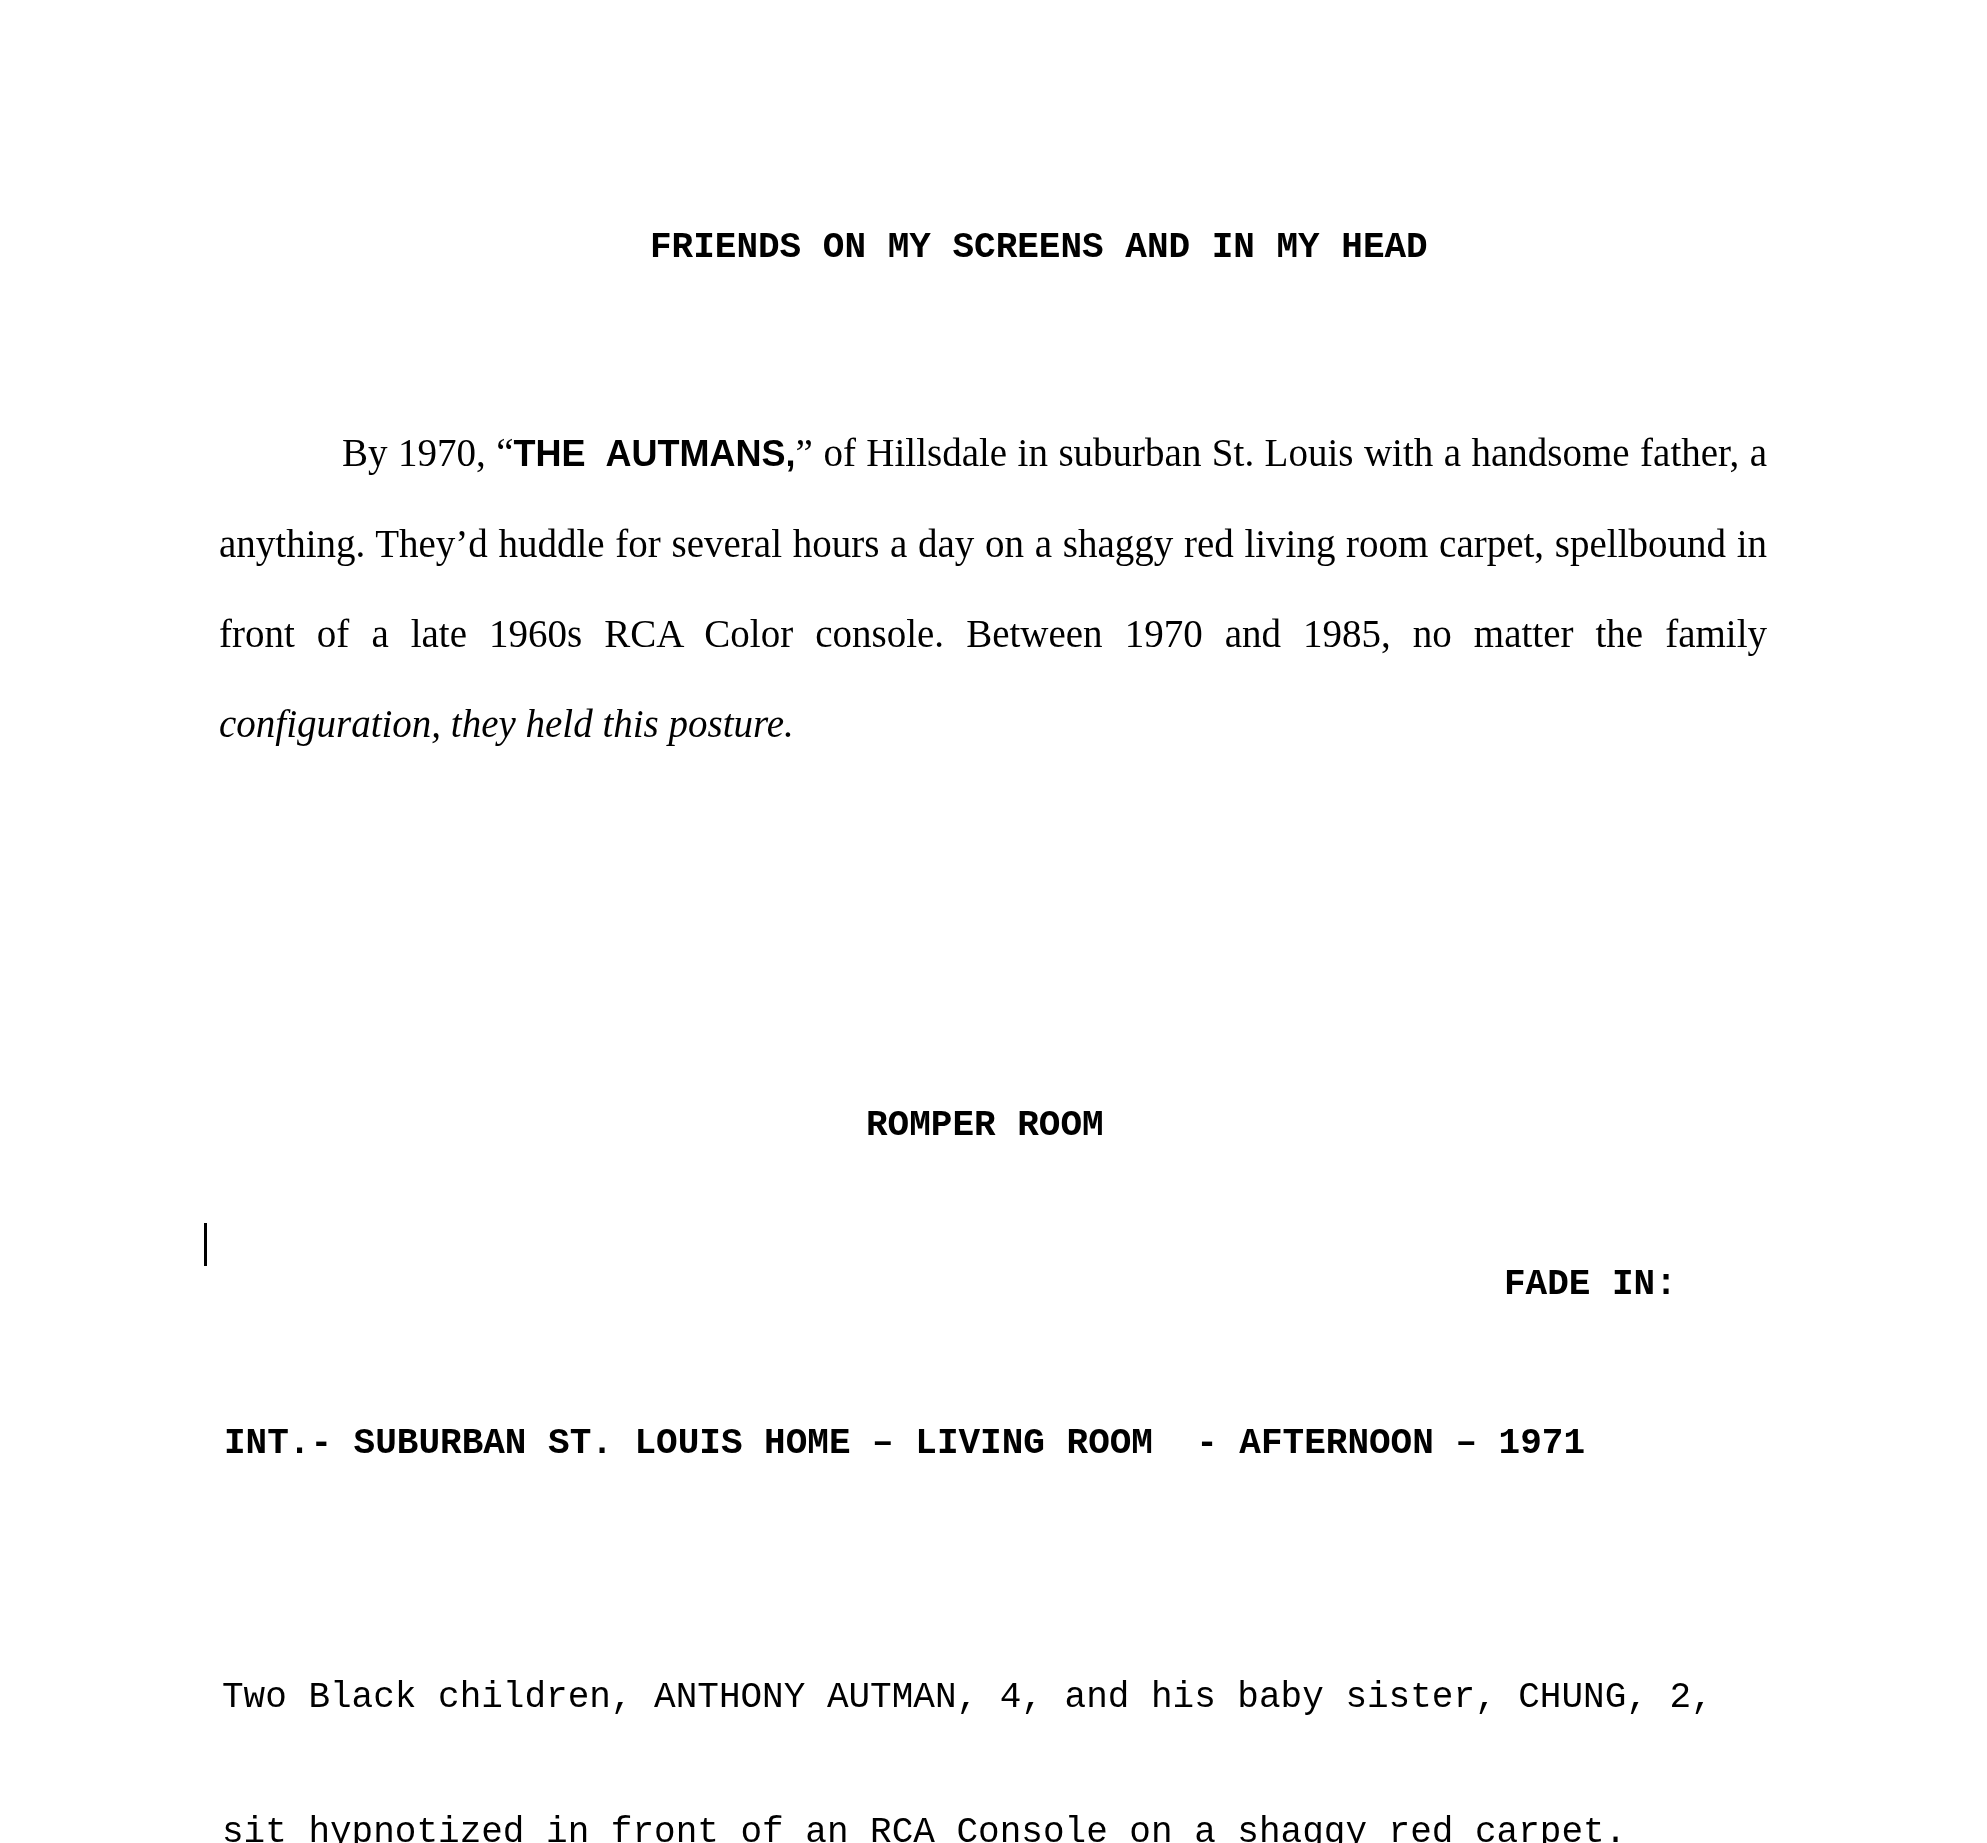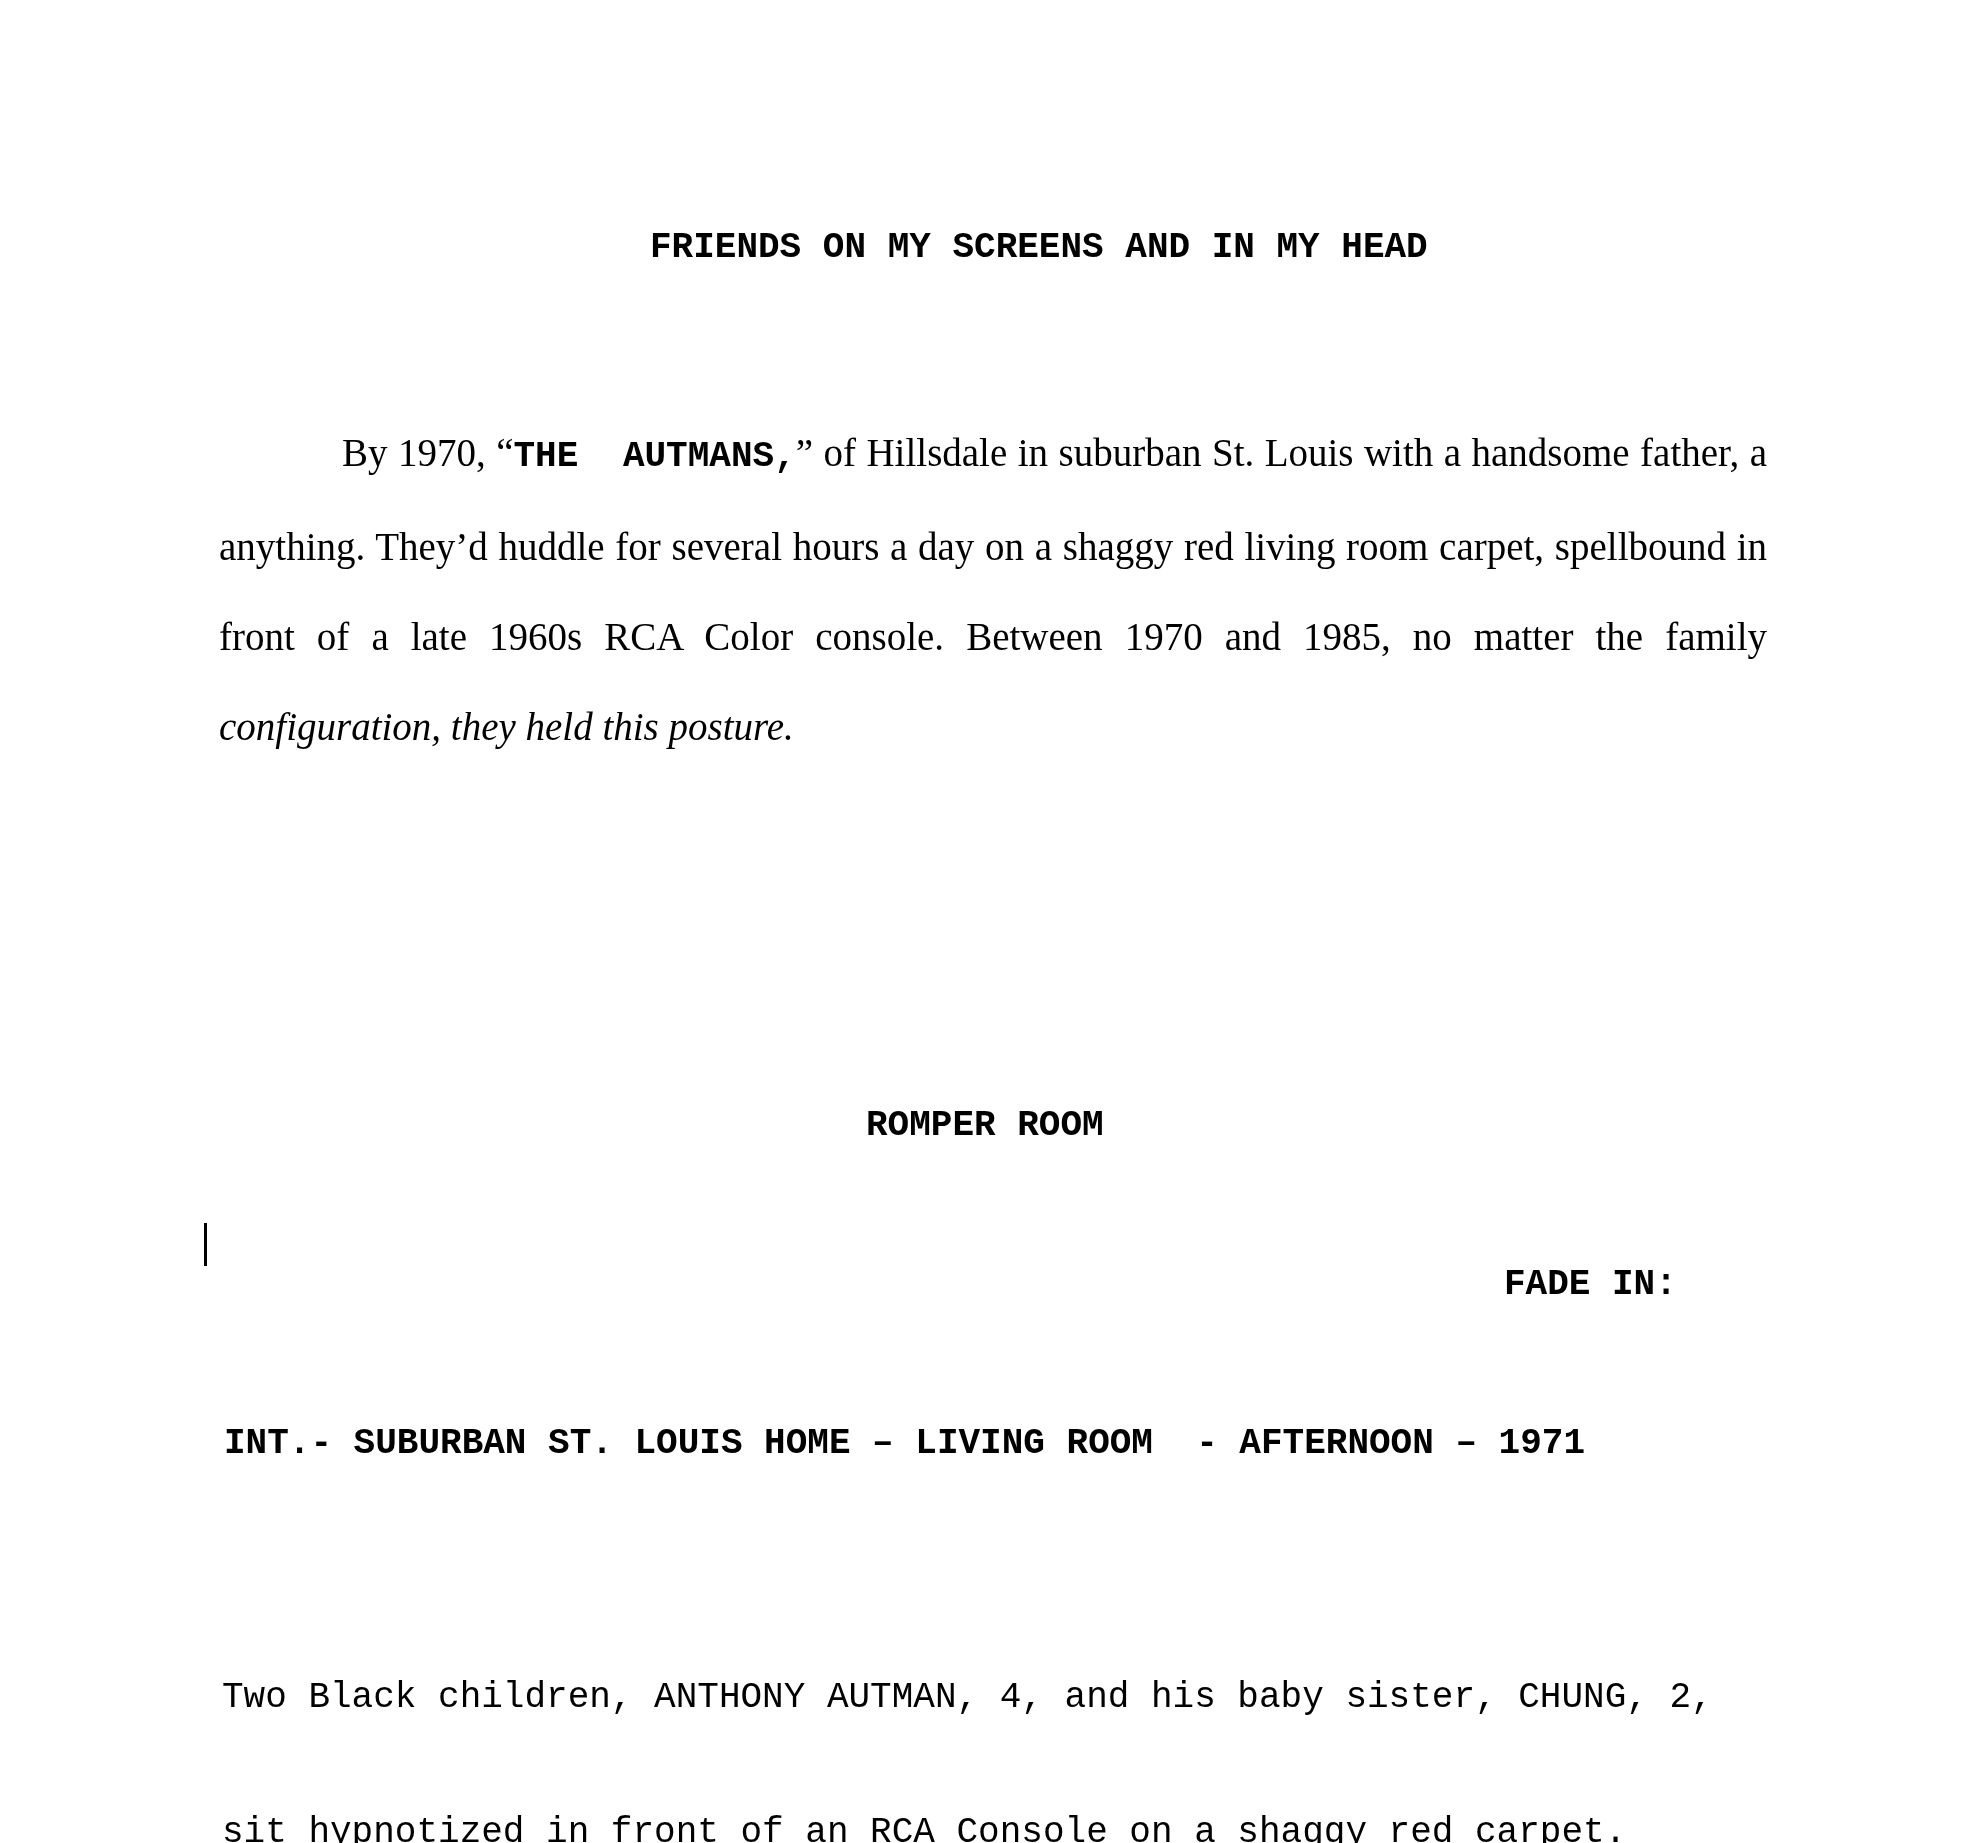--- a/index.html
+++ b/index.html
@@ -39,21 +39,21 @@
     line-height: 90px;
     color: #000;
   }
   .jline {
     text-align: justify;
     text-align-last: justify;
   }
   .jline.first { text-indent: 123px; }
   .lastline { text-align: left; font-style: italic; }
   .inline-mono {
-    font-family: Liberation Mono, monospace;
+    font-family: Liberation Sans, sans-serif;
     font-weight: bold;
     font-size: 36px;
     white-space: pre;
   }
 
   .action-block {
     position: absolute;
     left: 222px;
     top: 1585px;
     font-family: "Liberation Mono", monospace;

